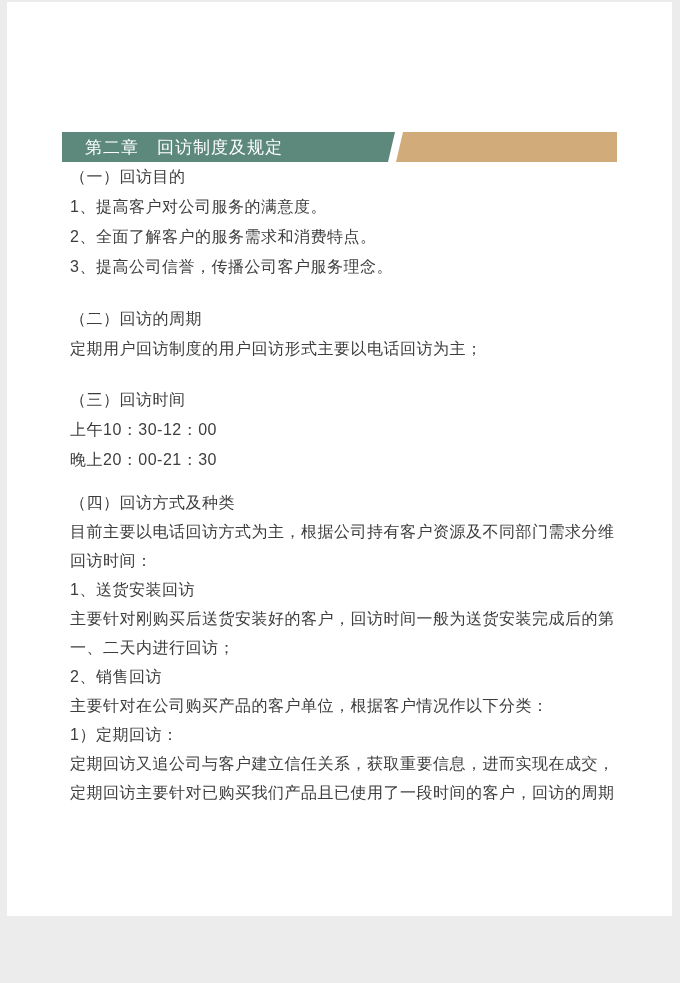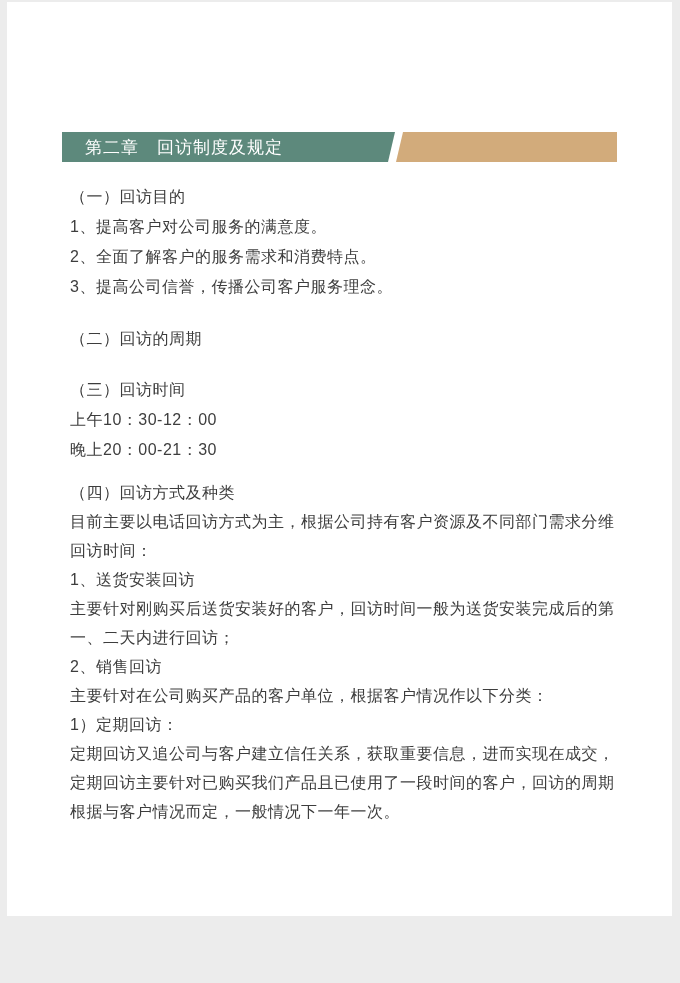--- a/index.html
+++ b/index.html
@@ -56,21 +56,21 @@
     padding: 0 59px 0 63px;
   }
   .section p {
     margin: 0;
     font-size: 16px;
     line-height: 30px;
     letter-spacing: 0.5px;
     color: #3d3d3d;
     white-space: nowrap;
   }
-  .s1 { margin-top: 20px; }
+  .s1 { }
   .s2 { margin-top: 22px; }
   .s3 { margin-top: 21px; }
   .s4 { margin-top: 13px; }
   .s4 p { line-height: 29px; }
 </style>
 </head>
 <body>
 
 <div class="page">
 
@@ -85,37 +85,37 @@
 
     <div class="section s1">
       <p>（一）回访目的</p>
       <p>1、提高客户对公司服务的满意度。</p>
       <p>2、全面了解客户的服务需求和消费特点。</p>
       <p>3、提高公司信誉，传播公司客户服务理念。</p>
     </div>
 
     <div class="section s2">
       <p>（二）回访的周期</p>
+      <p>定期用户回访制度的用户回访形式主要以电话回访为主；</p>
     </div>
 
     <div class="section s3">
       <p>（三）回访时间</p>
       <p>上午10：30-12：00</p>
       <p>晚上20：00-21：30</p>
     </div>
 
     <div class="section s4">
       <p>（四）回访方式及种类</p>
       <p>目前主要以电话回访方式为主，根据公司持有客户资源及不同部门需求分维</p>
       <p>回访时间：</p>
       <p>1、送货安装回访</p>
       <p>主要针对刚购买后送货安装好的客户，回访时间一般为送货安装完成后的第</p>
       <p>一、二天内进行回访；</p>
       <p>2、销售回访</p>
       <p>主要针对在公司购买产品的客户单位，根据客户情况作以下分类：</p>
       <p>1）定期回访：</p>
       <p>定期回访又追公司与客户建立信任关系，获取重要信息，进而实现在成交，</p>
       <p>定期回访主要针对已购买我们产品且已使用了一段时间的客户，回访的周期</p>
-      <p>根据与客户情况而定，一般情况下一年一次。</p>
     </div>
 
   </div>
 </div>
 
 </body></html>

